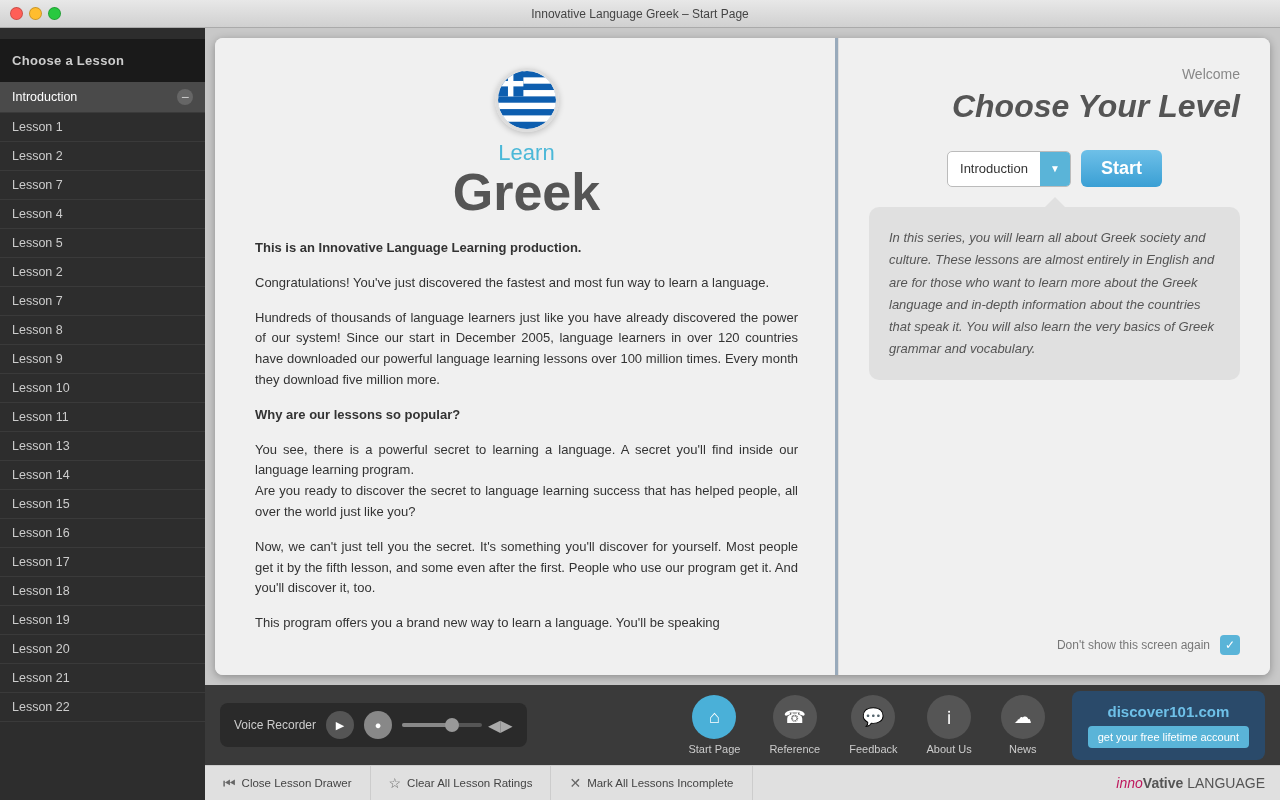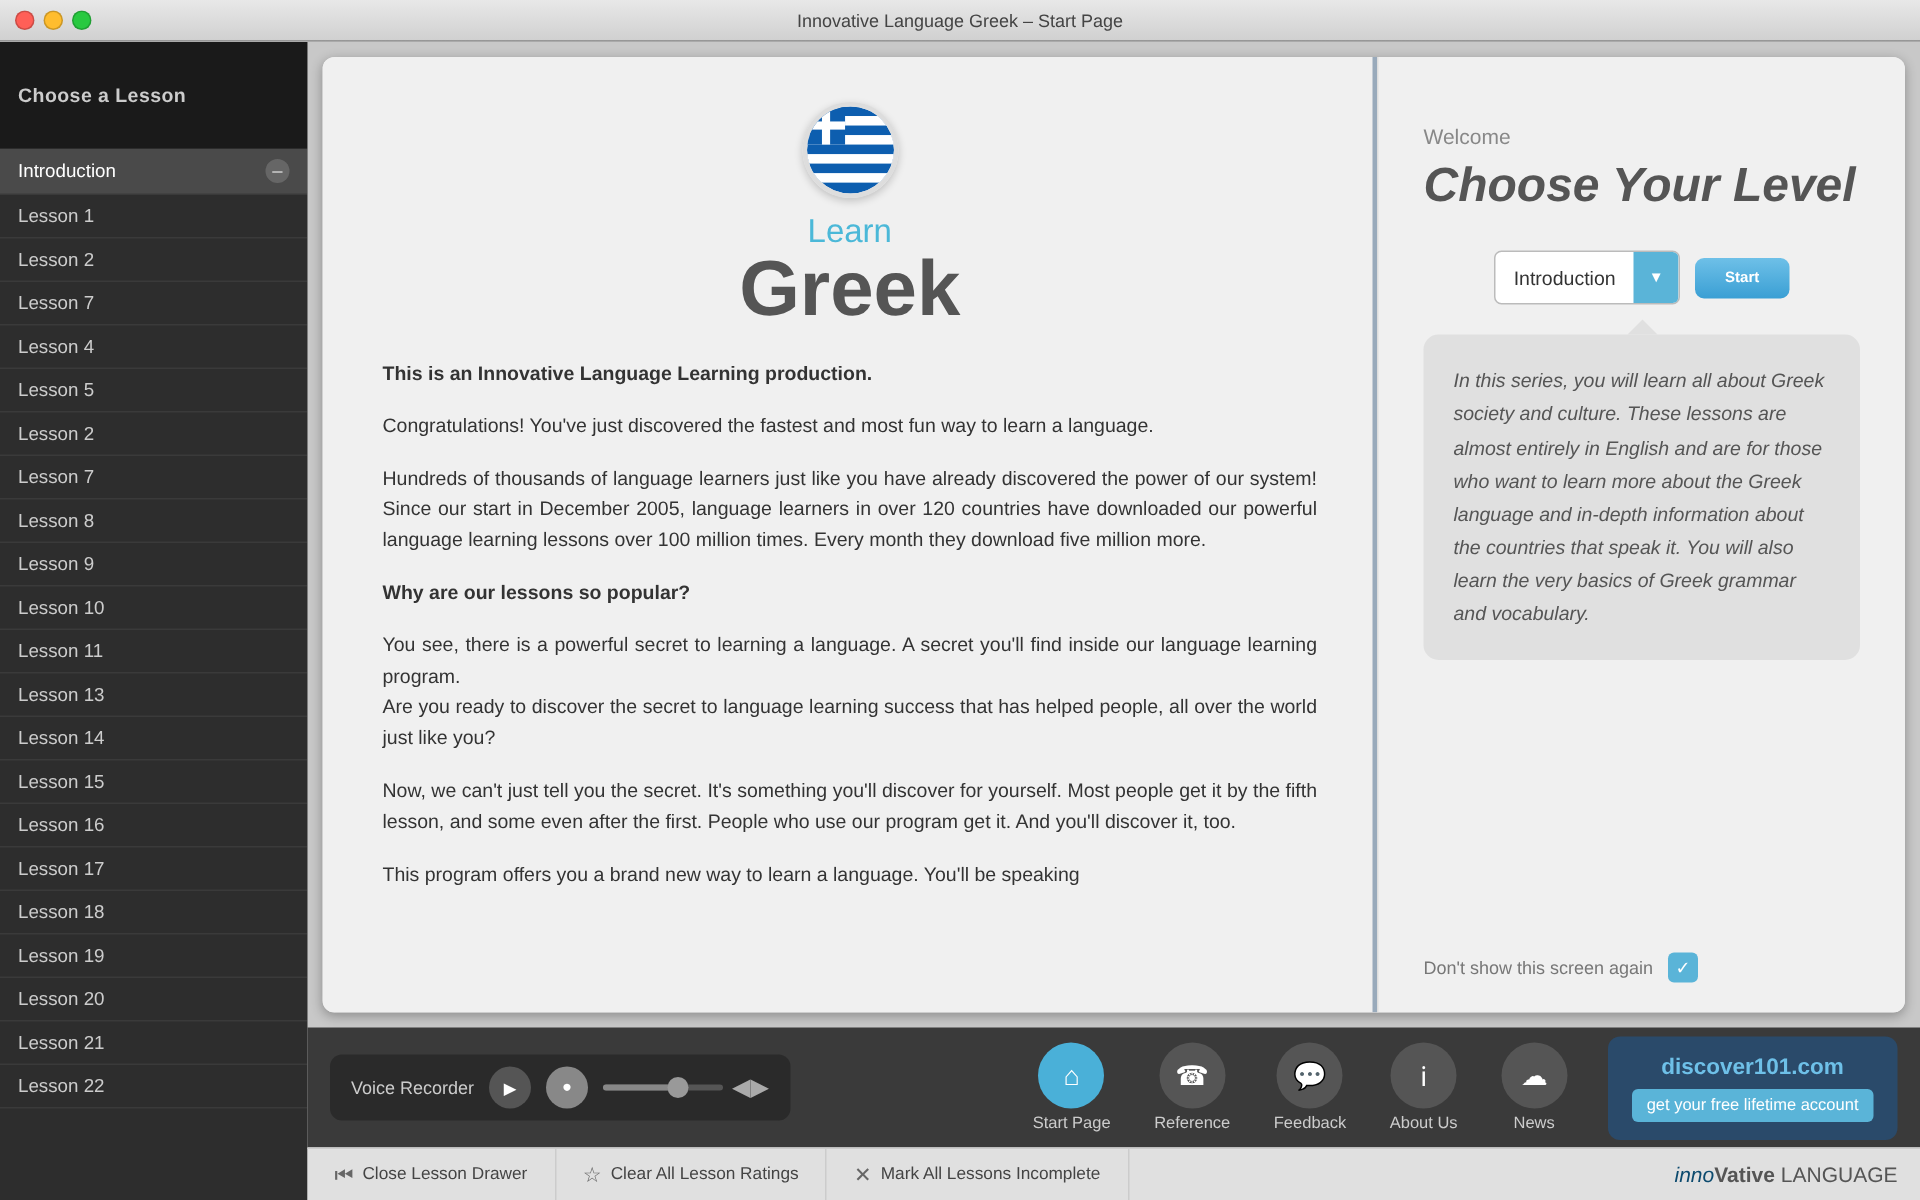--- a/index.html
+++ b/index.html
@@ -56,22 +56,23 @@
       background: #2d2d2d;
       display: flex;
       flex-direction: column;
       flex-shrink: 0;
     }
     .sidebar-header {
       background: #1a1a1a;
       color: #ccc;
       font-size: 13px;
       font-weight: 600;
-      padding: 28px 12px;
+      padding: 14px 12px;
       letter-spacing: 0.3px;
+      margin-top: 11px;
     }
     .sidebar-list {
       flex: 1;
       overflow-y: auto;
     }
     .sidebar-item {
       display: flex;
       align-items: center;
       justify-content: space-between;
       padding: 7px 12px;
@@ -154,27 +155,27 @@
       top: 0;
       bottom: 0;
     }
 
     .content-body { margin-top: 10px; }
     .content-body p { font-size: 13px; color: #333; line-height: 1.6; margin-bottom: 14px; text-align: justify; }
     .content-body .bold-text { font-weight: 700; }
 
     
     .right-panel {
-      width: 352px;
-      padding: 45px 30px 20px;
+      width: 432px;
+      padding: 28px 30px 20px;
       background: #f0f0f0;
       border-left: 1px solid #ddd;
       display: flex;
       flex-direction: column;
-      align-items: flex-start;
+      align-items: flex-end;
     }
     .welcome-text {
       font-size: 14px;
       color: #888;
       margin-bottom: 5px;
     }
     .choose-level-text {
       font-size: 32px;
       color: #555;
       font-style: italic;
@@ -214,21 +215,21 @@
       justify-content: center;
       color: white;
       font-size: 10px;
     }
     .start-btn {
       background: linear-gradient(to bottom, #6ec0e8, #3a9fd4);
       color: white;
       border: none;
       border-radius: 6px;
       padding: 8px 20px;
-      font-size: 10px;
+      font-size: 18px;
       font-weight: 600;
       cursor: pointer;
     }
     .description-box {
       background: #e0e0e0;
       border-radius: 10px;
       padding: 20px;
       font-size: 13px;
       color: #555;
       line-height: 1.7;
@@ -399,21 +400,21 @@
     }
     .footer-icon { font-size: 14px; color: #666; }
     .footer-brand {
       margin-left: auto;
       padding-right: 15px;
       font-size: 14px;
       color: #555;
       font-weight: 300;
     }
     .footer-brand strong { font-weight: 700; }
-    .footer-brand span.inno { color: #0c4a6e; font-style: italic; }
+    .footer-brand span.inno { color: #be185d; font-style: italic; }
 
     
     .flag-icon {
       width: 64px;
       height: 64px;
       border-radius: 50%;
       overflow: hidden;
       border: 3px solid #ddd;
       box-shadow: 0 2px 6px rgba(0,0,0,0.2);
     }

